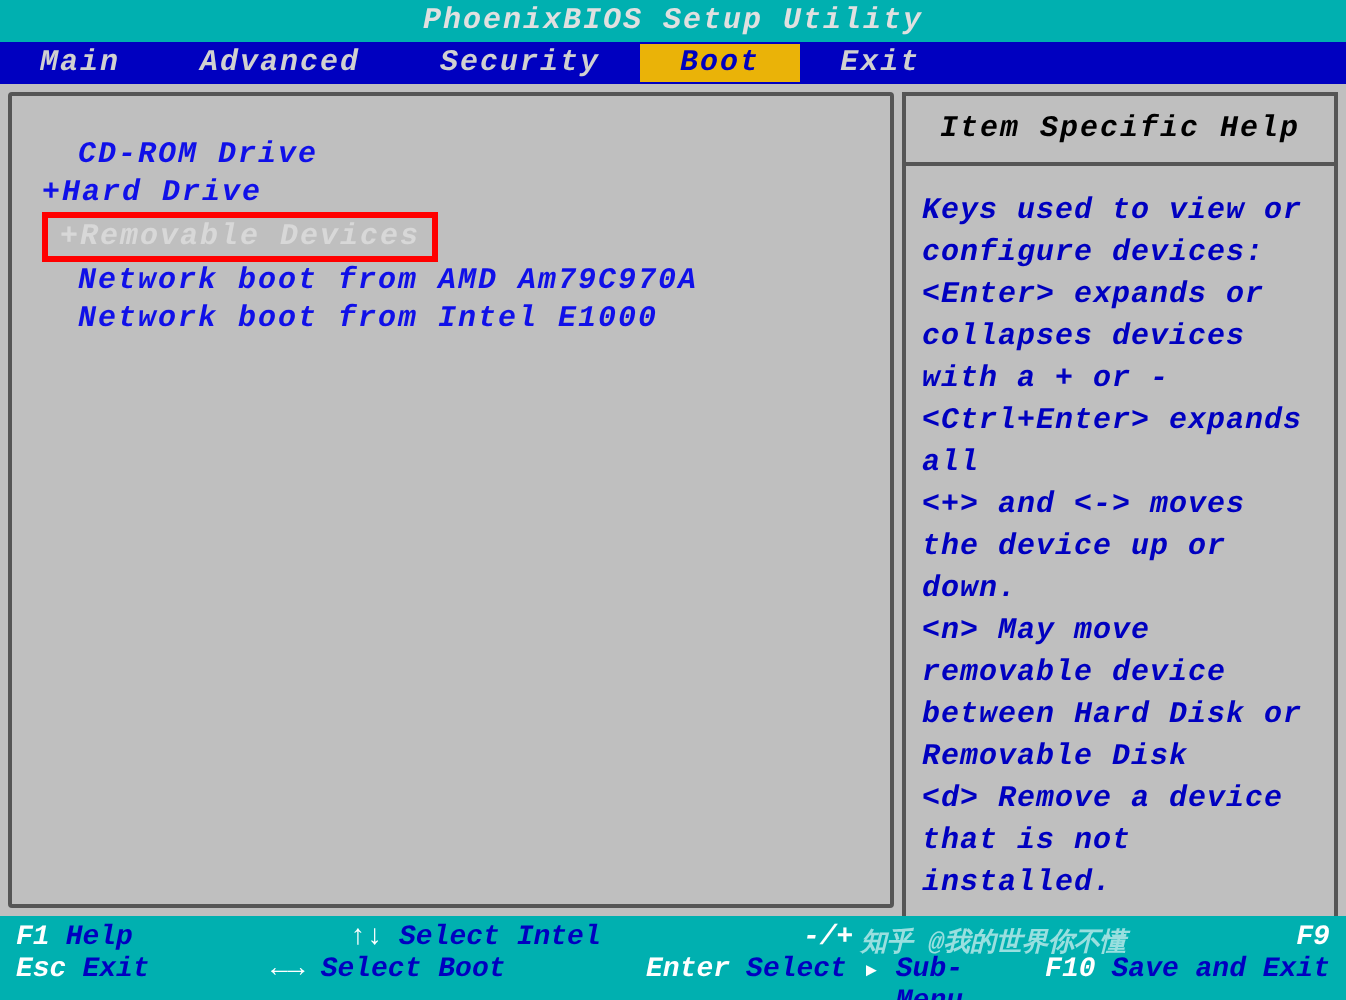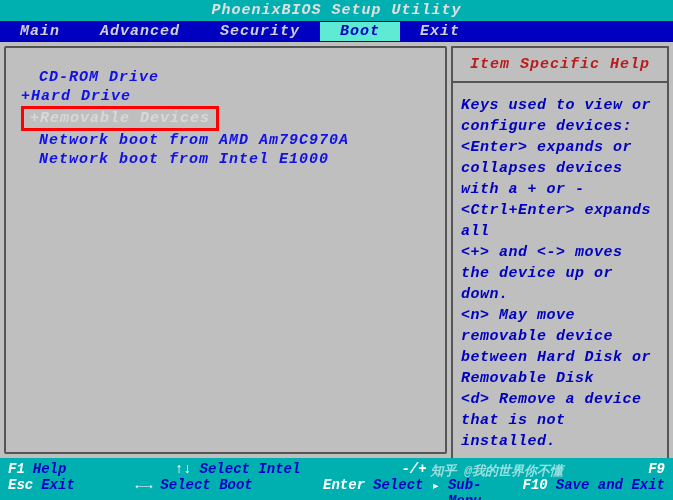--- a/index.html
+++ b/index.html
@@ -28,21 +28,21 @@
       background: #0000c0;
       display: flex;
       padding: 1px 0;
     }
     .menu-item {
       color: #d0d0d0;
       padding: 1px 20px;
       letter-spacing: 1px;
     }
     .menu-item.active {
-      background: #5eead4;
+      background: #eab308;
       color: #0000c0;
     }
     .content-area {
       display: flex;
       height: 416px;
       padding: 4px;
       gap: 4px;
     }
     .left-panel {
       flex: 1;
@@ -54,21 +54,21 @@
     .right-panel {
       width: 218px;
       display: flex;
       flex-direction: column;
       gap: 0;
     }
     .help-header {
       border: 2px solid #555;
       text-align: center;
       padding: 8px 0;
-      color: #b91c1c;
+      color: #000000;
       letter-spacing: 1px;
       background: #bfbfbf;
     }
     .help-body {
       border: 2px solid #555;
       border-top: none;
       padding: 12px 8px;
       color: #0000c0;
       flex: 1;
       background: #bfbfbf;

